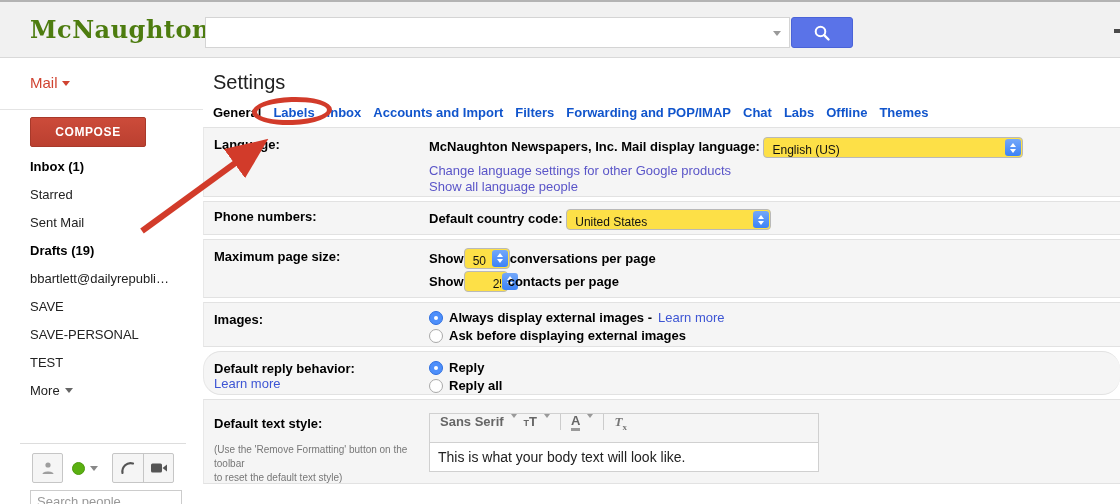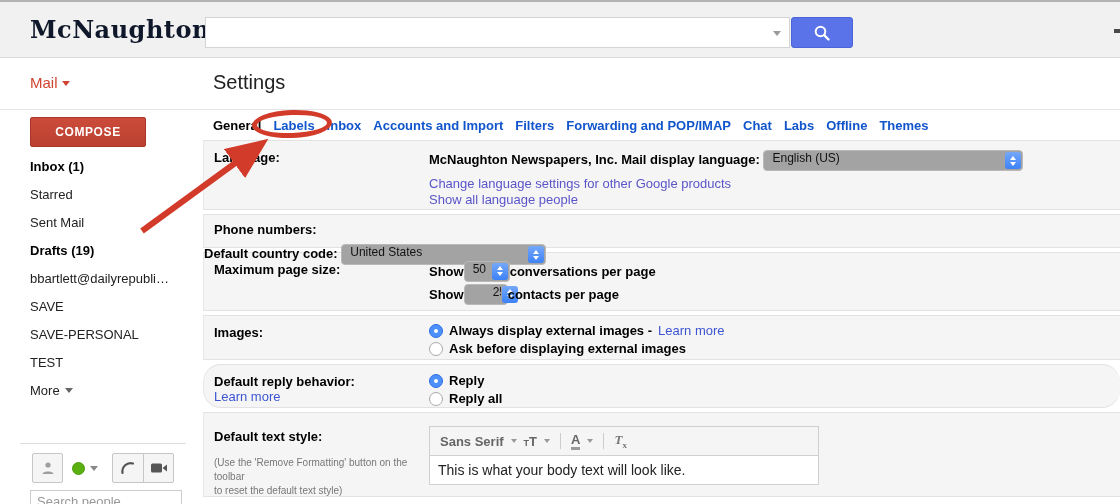--- a/index.html
+++ b/index.html
@@ -9,21 +9,21 @@
     font-family:"Liberation Sans", sans-serif; font-size:13px; color:#222; background:#fff;
   }
 
   
   .topbar {
     position:absolute; left:0; top:0; width:1120px; height:58px;
     background:#f1f1f1; border-top:2px solid #b3b3b3; border-bottom:1px solid #d9d9d9;
   }
   .logo {
     position:absolute; left:30px; top:13px;
-    font-family:"DejaVu Serif", serif; font-weight:bold; font-size:24px; color:#0f172a; letter-spacing:0.5px;
+    font-family:"DejaVu Serif", serif; font-weight:bold; font-size:24px; color:#4d7c0f; letter-spacing:0.5px;
   }
   .search-wrap { position:absolute; left:205px; top:15px; width:585px; height:31px; }
   .search-input {
     width:100%; height:100%; border:1px solid #d4d4d4; background:#fff;
     font-family:"Liberation Sans",sans-serif; font-size:14px; padding:0 24px 0 8px; outline:none;
   }
   .search-caret {
     position:absolute; right:9px; top:14px; width:0; height:0;
     border-left:4px solid transparent; border-right:4px solid transparent; border-top:5px solid #9a9a9a;
   }
@@ -74,21 +74,21 @@
   .icon-btn { width:30px; height:28px; display:flex; align-items:center; justify-content:center; cursor:pointer; }
   .icon-btn + .icon-btn { border-left:1px solid #c6c6c6; }
   .people-search {
     position:absolute; left:30px; top:380px; width:152px; height:22px;
     border:1px solid #ccc; background:#fff; font-family:"Liberation Sans",sans-serif;
     font-size:13px; padding:0 6px; color:#222; outline:none;
   }
   .people-search::placeholder { color:#999; }
 
   
-  .main { position:absolute; left:203px; top:110px; width:917px; height:394px; background:#fff; }
+  .main { position:absolute; left:203px; top:97px; width:917px; height:394px; background:#fff; }
   .tabs { height:30px; display:flex; align-items:center; gap:12px; padding-left:10px; font-weight:bold; font-size:13px; }
   .tab { color:#1155cc; cursor:pointer; white-space:nowrap; }
   .tab.active { color:#000; cursor:default; }
   .tab-wrap { position:relative; display:inline-block; }
   .tab-wrap.circled::after {
     content:""; position:absolute; left:-21px; right:-18px; top:-8px; bottom:-5px;
     border:5px solid #d23b2a; border-radius:50%; transform:rotate(-2deg); pointer-events:none;
   }
 
   
@@ -98,31 +98,31 @@
     border-left:1px solid #e8e8e8; margin-bottom:4px;
   }
   .band-label { width:225px; padding:9px 0 0 10px; flex:none; }
   .band-label b { color:#000; }
   .band-content { flex:1; padding-top:9px; }
   b { font-weight:bold; color:#000; }
   a.lnk { color:#5a55c8; text-decoration:none; cursor:pointer; }
   a.lnk2 { color:#3d55d4; text-decoration:none; cursor:pointer; }
 
   .h-language { height:70px; }
-  .h-phone { height:34px;flex-direction:column; } .h-phone .band-label, .h-phone .band-content { padding-top:7px; }
+  .h-phone { height:34px; } .h-phone .band-label, .h-phone .band-content { padding-top:7px; }
   .h-pagesize { height:59px; } .h-pagesize .band-content { padding-top:7px; }
   .h-images { height:45px; } .h-images .band-content { padding-top:6px; }
   .h-reply { height:44px;border-radius:18px; } .h-reply .band-content { padding-top:7px; }
   .h-textstyle { height:85px; margin-bottom:0; } .h-textstyle .band-label { padding-top:16px; } .h-textstyle .band-content { padding-top:13px; }
 
   .lang-links { margin-top:5px; line-height:16px; }
 
   
   .sel {
-    display:inline-flex; align-items:flex-start; height:21px; background:#a3a3a3;
+    display:inline-flex; align-items:flex-end; height:21px; background:#fde047;
     border:1px solid #b9b9b9; border-radius:4px; vertical-align:middle; cursor:pointer;
   }
   .sel .sel-text { flex:1; padding:0 8px; font-size:12px; color:#111; white-space:nowrap; overflow:hidden; }
   .sel .stepper {
     flex:none; width:16px; height:17px; margin:1px; border-radius:3px;
     background:linear-gradient(#74a8f9,#3c82f7);
     display:flex; flex-direction:column; align-items:center; justify-content:center; gap:2px;
   }
   .tri-up { width:0; height:0; border-left:3px solid transparent; border-right:3px solid transparent; border-bottom:4px solid #fff; }
   .tri-down { width:0; height:0; border-left:3px solid transparent; border-right:3px solid transparent; border-top:4px solid #fff; }
@@ -138,21 +138,21 @@
   }
   .radio.on { background:#4d8ffb; border-color:#2f6fe0; }
   .radio.on::after {
     content:""; position:absolute; left:4px; top:4px; width:4px; height:4px; border-radius:50%; background:#fff;
   }
 
   
   .note { font-size:10px; color:#777; line-height:14px; margin-top:12px; width:215px; }
   .editor-toolbar {
     width:390px; height:30px; border:1px solid #d0d0d0; background:#f5f5f5;
-    display:flex; align-items:center; padding:0 10px; gap:7px; color:#666; font-weight:bold;
+    display:flex; align-items:flex-start; padding:0 10px; gap:7px; color:#666; font-weight:bold;
   }
   .tb-caret { width:0; height:0; border-left:3px solid transparent; border-right:3px solid transparent; border-top:4px solid #999; }
   .tb-sep { width:1px; height:16px; background:#ccc; margin:0 3px; }
   .tb-colorA { border-bottom:3px solid #9a9a9a; line-height:14px; }
   .tb-sizeT { font-size:13px; }
   .tb-sizeT .small-t { font-size:9px; }
   .tb-removefmt { font-family:"Liberation Serif",serif; font-style:italic; color:#777; }
   .tb-removefmt sub { font-style:normal; font-weight:bold; font-size:9px; }
   .editor-preview {
     width:390px; height:29px; background:#fff; border:1px solid #d0d0d0; border-top:none;

